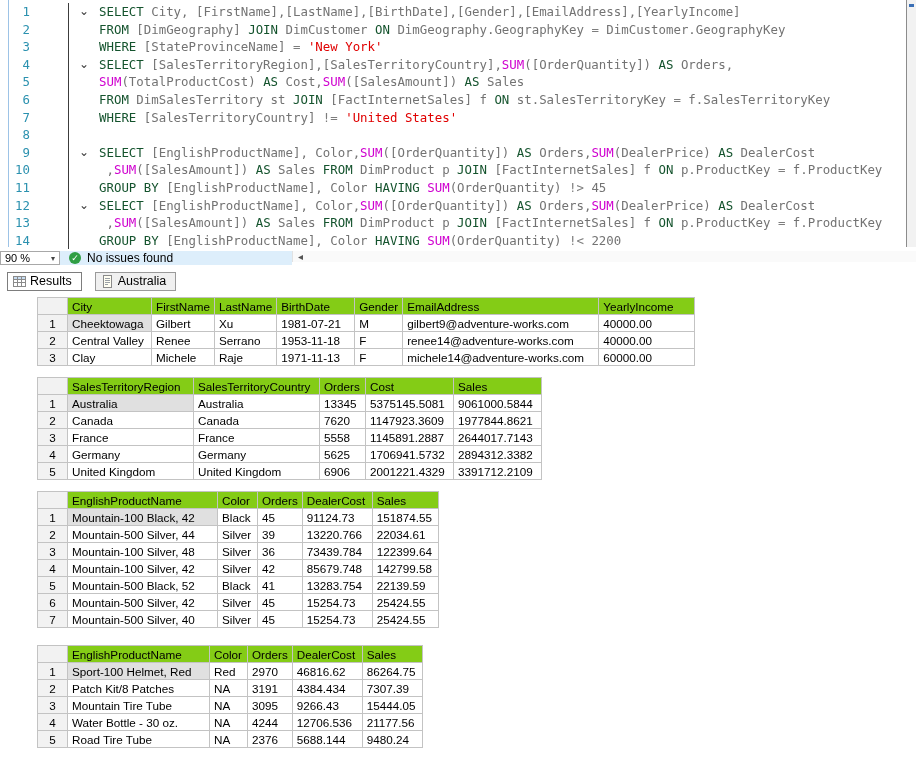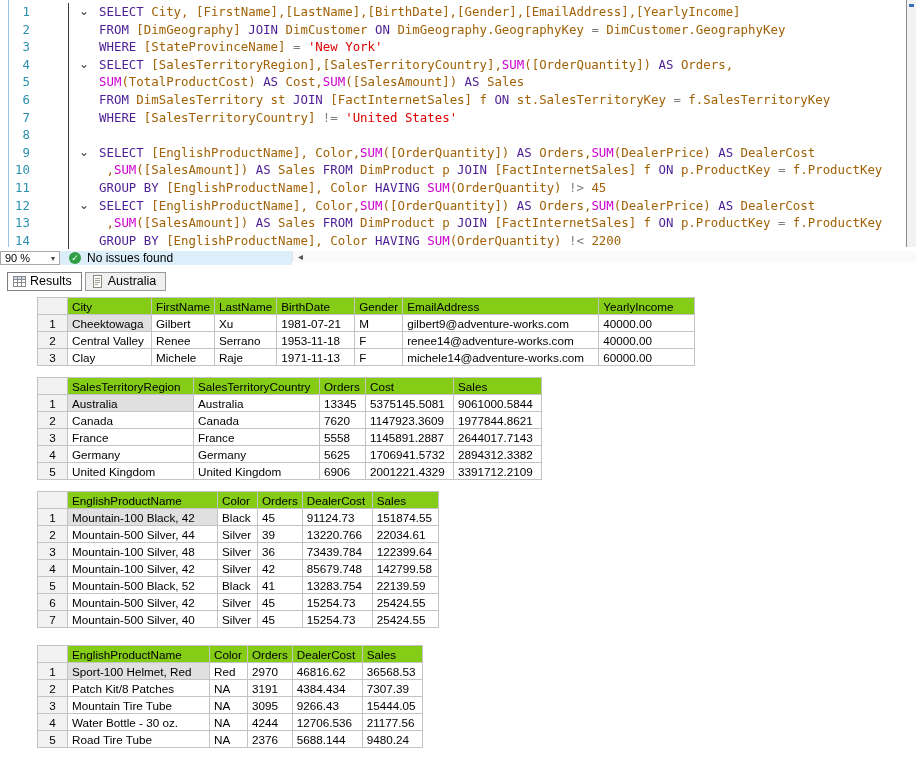--- a/index.html
+++ b/index.html
@@ -11,40 +11,40 @@
   .editor::before{content:"";position:absolute;left:8px;top:0;bottom:4px;width:1px;background:#9dc3e6;}
   .code-lines{padding-top:3px;}
   .code-row{height:17.6px;line-height:17.6px;display:flex;white-space:pre;
             font-family:"DejaVu Sans Mono",monospace;font-size:12.4px;}
   .gutter-num{width:30px;text-align:right;color:#2b91af;flex:0 0 auto;}
   .gutter-gap{width:38px;flex:0 0 auto;}
   .gutter-sep{width:1px;background:#3c3c3c;flex:0 0 auto;}
   .fold{width:30px;flex:0 0 auto;text-align:center;color:#3b3b3b;
         font-family:"DejaVu Sans",sans-serif;font-size:12px;}
   .code{flex:1;overflow:hidden;}
-  .k{color:#4c1d95}.f{color:#cf00cf}.s{color:#e00000}.o{color:#7d7d7d}.p{color:#a16207}
+  .k{color:#14532d}.f{color:#cf00cf}.s{color:#e00000}.o{color:#7d7d7d}.p{color:#737373}
   .vscroll{position:absolute;right:0;top:0;width:9px;height:247px;background:#f2f2f2;
            border-left:1px solid #8c8c8c;}
   .vscroll-mark{position:absolute;left:2px;top:4px;width:5px;height:3px;background:#3b6fb5;}
 
   
   .statusbar{height:18px;display:flex;align-items:flex-start;background:#fff;}
   .zoom{width:60px;flex:0 0 auto;border:1px solid #a8a8a8;background:#fff;display:flex;
         align-items:center;justify-content:space-between;padding:0 4px;font-size:11px;
         box-sizing:border-box;}
   .zoom-caret{font-size:8px;color:#444;}
   .health{width:232px;flex:0 0 auto;background:#ddeefb;display:flex;align-items:center;
           gap:6px;padding-left:9px;font-size:12px;box-sizing:border-box;}
   .health-dot{width:12px;height:12px;border-radius:50%;background:#2f9e44;color:#fff;
               font-size:9px;line-height:12px;text-align:center;flex:0 0 auto;}
   .hscroll{flex:1;background:#fafafa;display:flex;align-items:center;padding-left:5px;
            color:#555;font-size:10px;border-left:1px solid #e2e2e2;}
 
   
-  .tabstrip{height:22px;display:flex;align-items:flex-end;padding-left:7px;gap:3px;background:#fff;}
+  .tabstrip{height:22px;display:flex;align-items:flex-end;padding-left:7px;gap:13px;background:#fff;}
   .tab{display:flex;align-items:center;gap:4px;border:1px solid #9a9a9a;background:#f0f0f0;
        padding:1px 9px 2px 5px;font-size:12.5px;height:19px;box-sizing:border-box;cursor:default;}
   .tab.active{background:#fff;border-color:#7d7d7d;}
   .tab-icon{flex:0 0 auto;display:block;}
 
   
   .results{padding:6px 0 0 37px;background:#fff;}
   table.grid{border-collapse:collapse;table-layout:fixed;margin-bottom:11px;
              font-size:11.7px;font-family:"Liberation Sans",sans-serif;}
   table.grid:nth-of-type(3){margin-bottom:17px;}
@@ -335,21 +335,21 @@
             <th>Sales</th>
           </tr>
         </thead>
         <tbody>
           <tr>
             <th class="rowhdr">1</th>
             <td class="sel">Sport-100 Helmet, Red</td>
             <td>Red</td>
             <td>2970</td>
             <td>46816.62</td>
-            <td>36568.53</td>
+            <td>86264.75</td>
           </tr>
           <tr>
             <th class="rowhdr">2</th>
             <td>Patch Kit/8 Patches</td>
             <td>NA</td>
             <td>3191</td>
             <td>4384.434</td>
             <td>7307.39</td>
           </tr>
           <tr>

